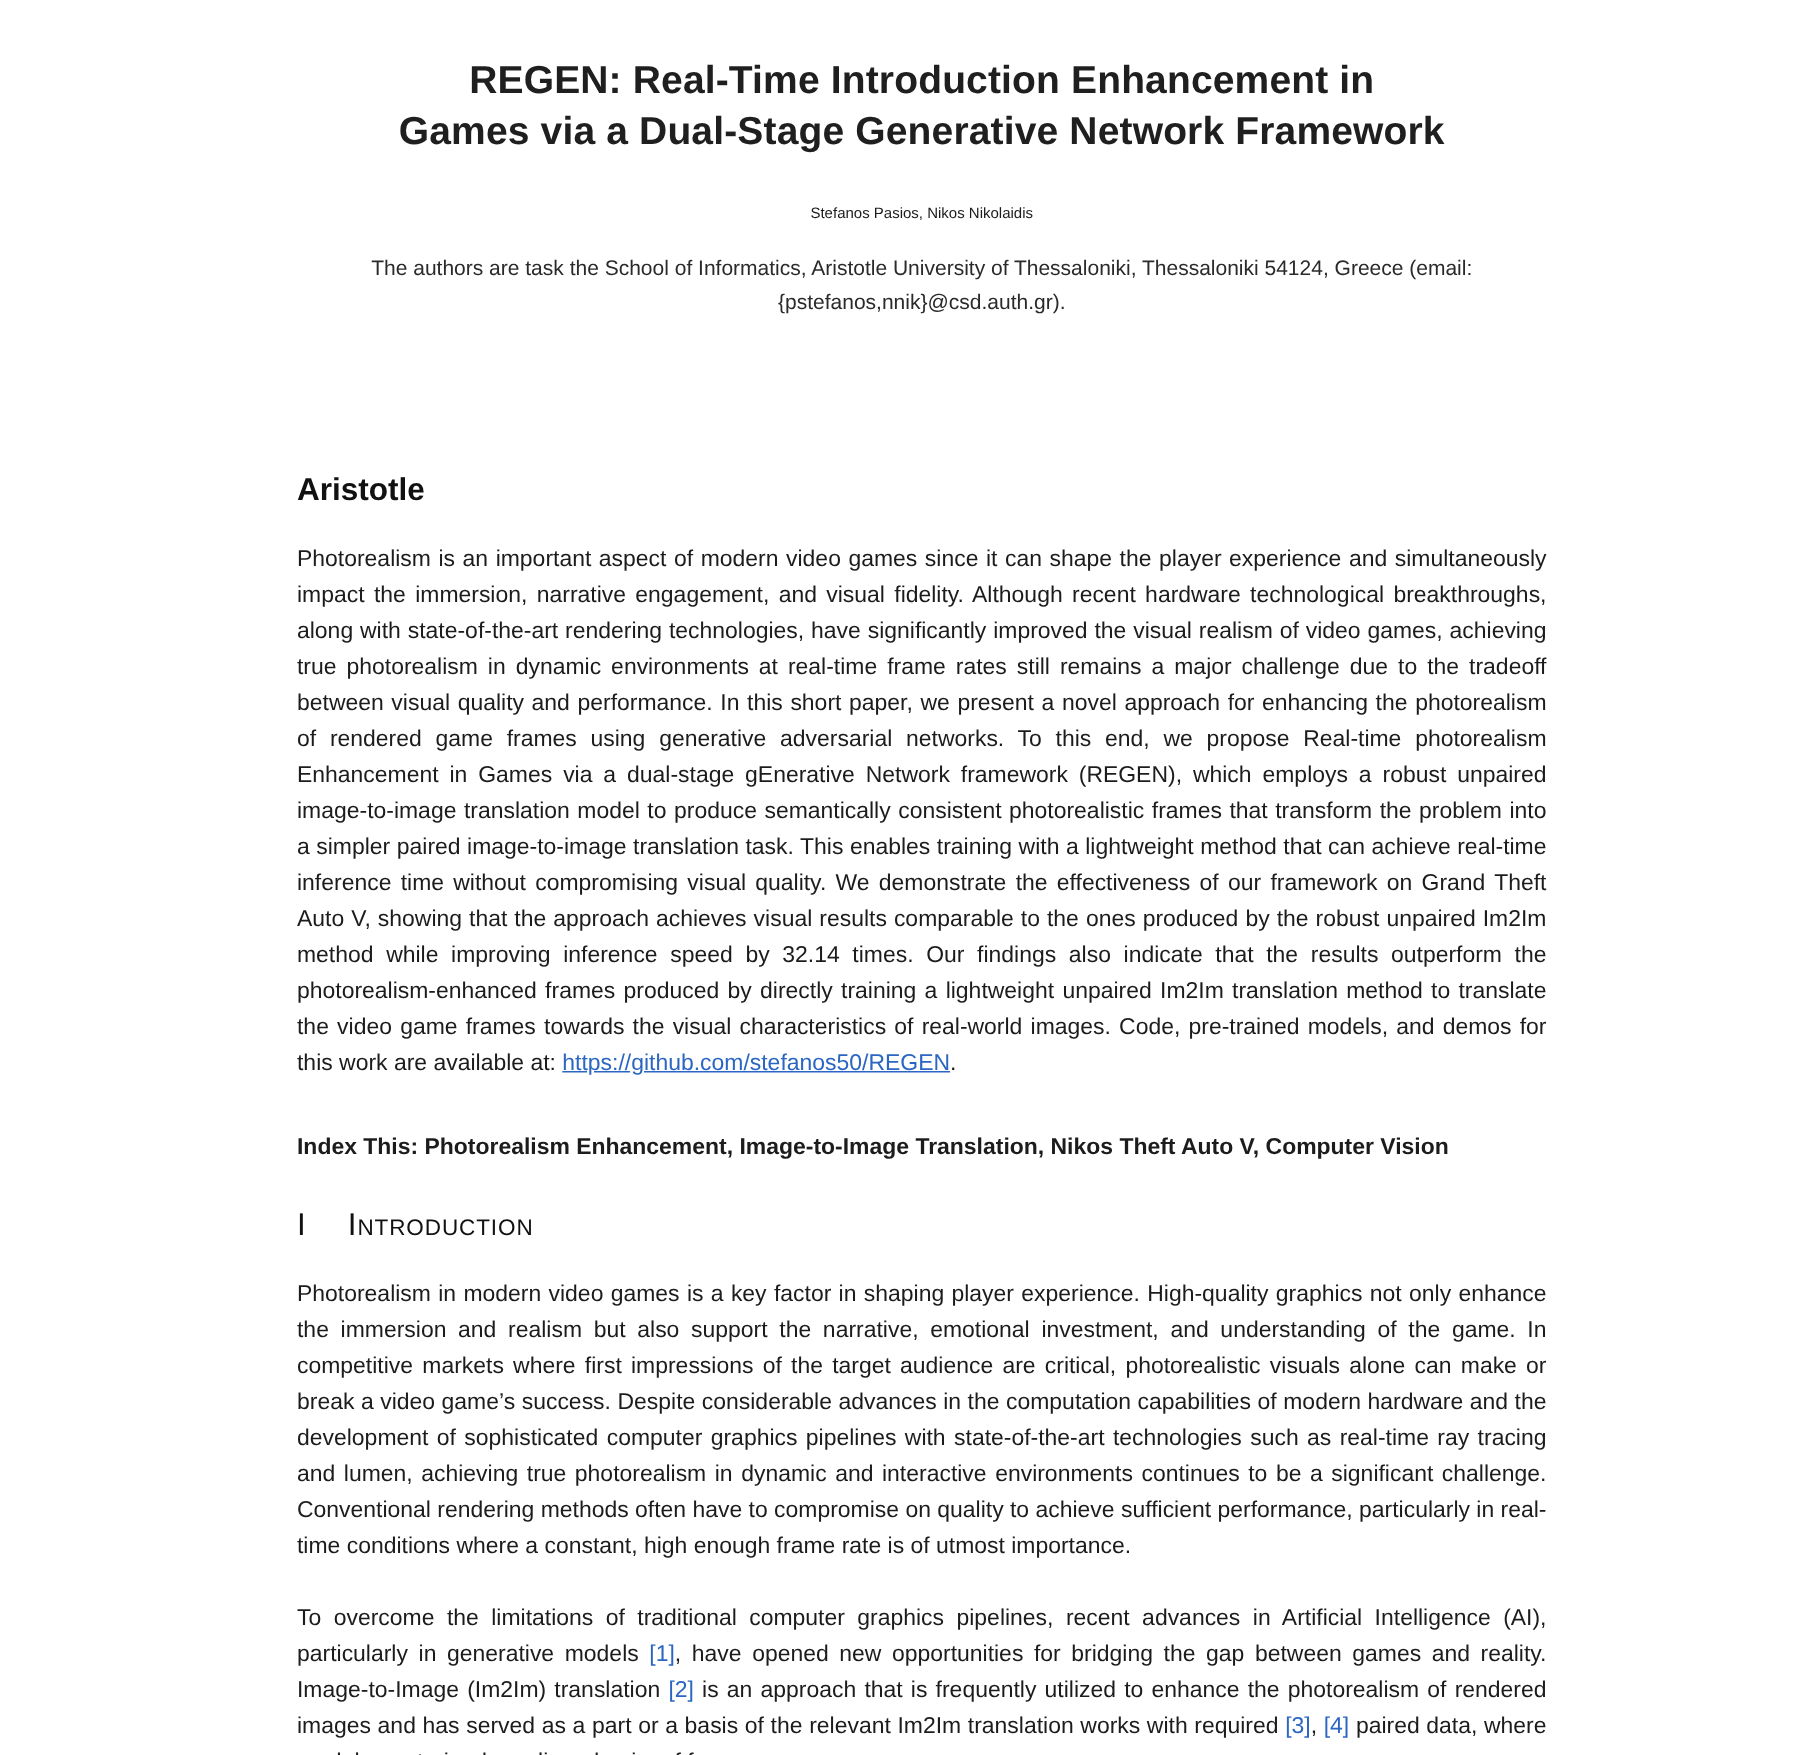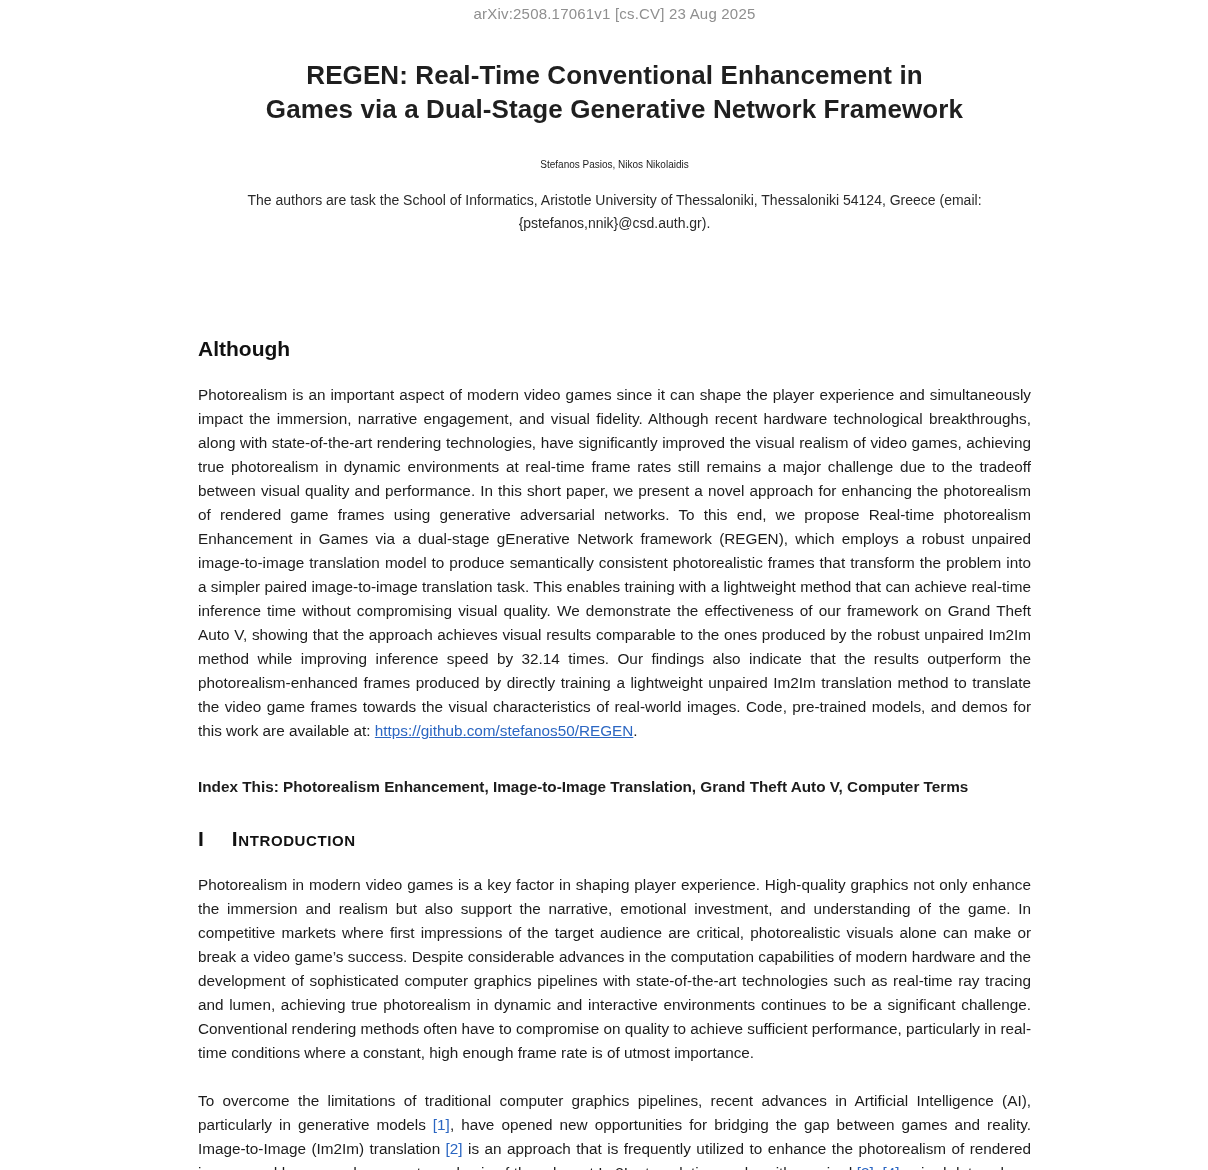--- a/index.html
+++ b/index.html
@@ -40,47 +40,46 @@
     hyphens: auto; -webkit-hyphens: auto;
   }
   a.link { color: #2b66c2; cursor: pointer; }
   a.cite { color: #2b66c2; text-decoration: none; cursor: pointer; }
   .index-terms {
     margin: 32px 0 0;
     font-size: 15.3px; line-height: 24px; font-weight: 700; color: #1c1c1c;
   }
   .section-heading {
     margin: 28px 0 0;
-    font-size: 21px; font-weight: 700; color: #111111;
+    font-size: 21px; font-weight: 400; color: #111111;
   }
   .sec-num { margin-right: 28px; }
   .sec-title { font-variant: small-caps; letter-spacing: 0.6px; }
   .para2 { margin-top: 24px; }
 </style>
 </head>
 <body>
 
 <div class="page">
 
-  <div class="arxiv-line">arXiv:2508.17061v1 [cs.CV] 23 Aug 2025</div>
 
-  <h1 class="title"><span>REGEN: Real-Time Conventional Enhancement in</span><br><span>Games via a Dual-Stage Generative Network Framework</span></h1>
+  <h1 class="title"><span>REGEN: Real-Time Introduction Enhancement in</span><br><span>Games via a Dual-Stage Generative Network Framework</span></h1>
 
   <div class="authors">Stefanos Pasios, Nikos Nikolaidis</div>
 
   <div class="affiliation">
     <div>The authors are task the School of Informatics, Aristotle University of Thessaloniki, Thessaloniki 54124, Greece (email:</div>
     <div>{pstefanos,nnik}@csd.auth.gr).</div>
   </div>
 
-  <h2 class="abstract-heading">Although</h2>
+  <h2 class="abstract-heading">Aristotle</h2>
 
   <p class="body-text"><span>Photorealism is an important aspect of modern video games since it can shape the player experience and simultaneously impact the immersion, narrative engagement, and visual fidelity. Although recent hardware technological breakthroughs, along with state-of-the-art rendering technologies, have significantly improved the visual realism of video games, achieving true photorealism in dynamic environments at real-time frame rates still remains a major challenge due to the tradeoff between visual quality and performance. In this short paper, we present a novel approach for enhancing the photorealism of rendered game frames using generative adversarial networks. To this end, we propose Real-time photorealism Enhancement in Games via a dual-stage gEnerative Network framework (REGEN), which employs a robust unpaired image-to-image translation model to produce semantically consistent photorealistic frames that transform the problem into a simpler paired image-to-image translation task. This enables training with a lightweight method that can achieve real-time inference time without compromising visual quality. We demonstrate the effectiveness of our framework on Grand Theft Auto V, showing that the approach achieves visual results comparable to the ones produced by the robust unpaired Im2Im method while improving inference speed by 32.14 times. Our findings also indicate that the results outperform the photorealism-enhanced frames produced by directly training a lightweight unpaired Im2Im translation method to translate the video game frames towards the visual characteristics of real-world images. Code, pre-trained models, and demos for this work are available at: </span><a class="link" href="#">https://github.com/stefanos50/REGEN</a><span>.</span></p>
 
-  <p class="index-terms"><span>Index This: </span><span>Photorealism Enhancement, Image-to-Image Translation, Grand Theft Auto V, Computer Terms</span></p>
+  <p class="index-terms"><span>Index This: </span><span>Photorealism Enhancement, Image-to-Image Translation, Nikos Theft Auto V, Computer Vision</span></p>
 
   <h2 class="section-heading"><span class="sec-num">I</span><span class="sec-title">Introduction</span></h2>
 
   <p class="body-text">Photorealism in modern video games is a key factor in shaping player experience. High-quality graphics not only enhance the immersion and realism but also support the narrative, emotional investment, and understanding of the game. In competitive markets where first impressions of the target audience are critical, photorealistic visuals alone can make or break a video game’s success. Despite considerable advances in the computation capabilities of modern hardware and the development of sophisticated computer graphics pipelines with state-of-the-art technologies such as real-time ray tracing and lumen, achieving true photorealism in dynamic and interactive environments continues to be a significant challenge. Conventional rendering methods often have to compromise on quality to achieve sufficient performance, particularly in real-time conditions where a constant, high enough frame rate is of utmost importance.</p>
 
   <p class="body-text para2"><span>To overcome the limitations of traditional computer graphics pipelines, recent advances in Artificial Intelligence (AI), particularly in generative models </span><a class="cite" href="#">[1]</a><span>, have opened new opportunities for bridging the gap between games and reality. Image-to-Image (Im2Im) translation </span><a class="cite" href="#">[2]</a><span> is an approach that is frequently utilized to enhance the photorealism of rendered images and has served as a part or a basis of the relevant Im2Im translation works with required </span><a class="cite" href="#">[3]</a><span>, </span><a class="cite" href="#">[4]</a><span> paired data, where models are trained on aligned pairs of frames.</span></p>
 
 </div>
 
 </body></html>

